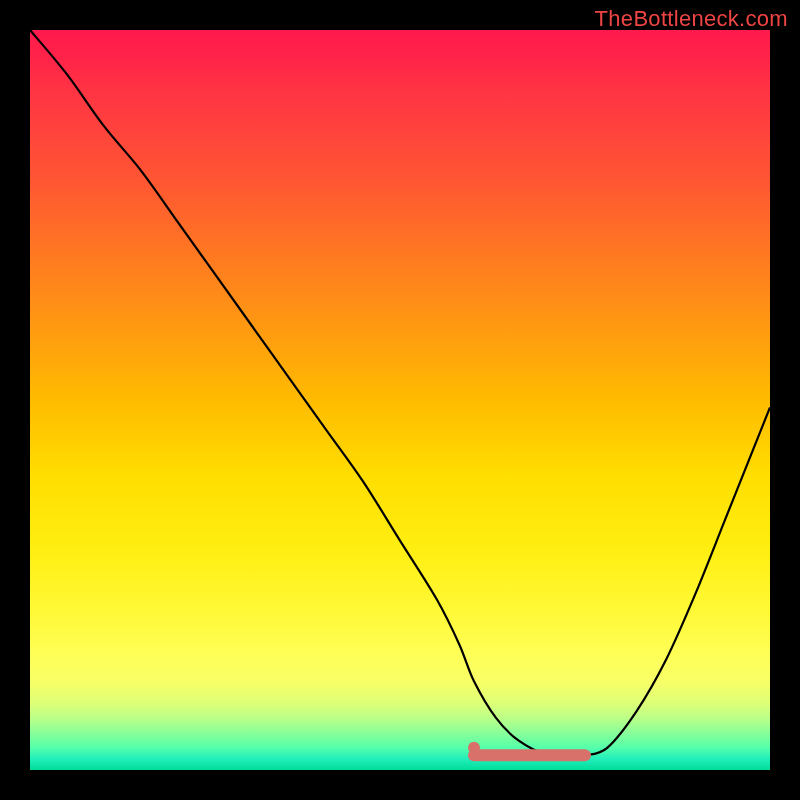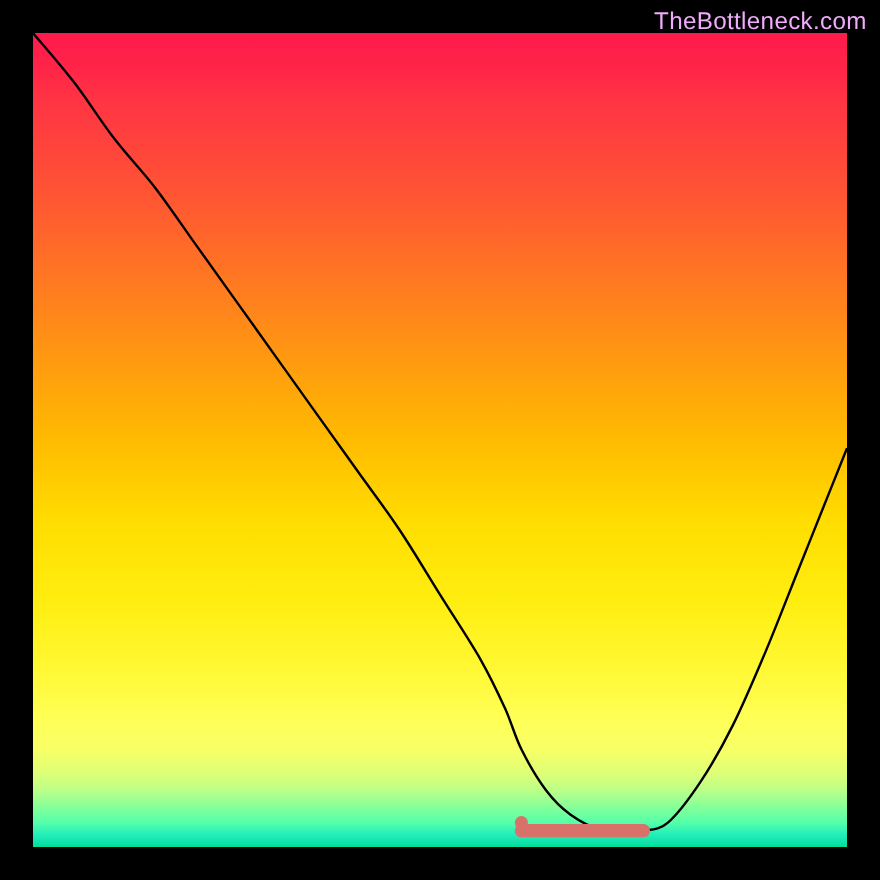--- a/index.html
+++ b/index.html
@@ -8,21 +8,21 @@
     height: 800px;
     background: #000;
     position: relative;
     font-family: Arial, sans-serif;
     overflow: hidden;
   }
   .watermark {
     position: absolute;
     top: 6px;
     right: 12px;
-    color: #f0abfc;
+    color: #ef4444;
     font-size: 22px;
     font-weight: 500;
     z-index: 10;
     letter-spacing: 0.3px;
   }
   .plot-area {
     position: absolute;
     left: 30px;
     top: 30px;
     width: 740px;

